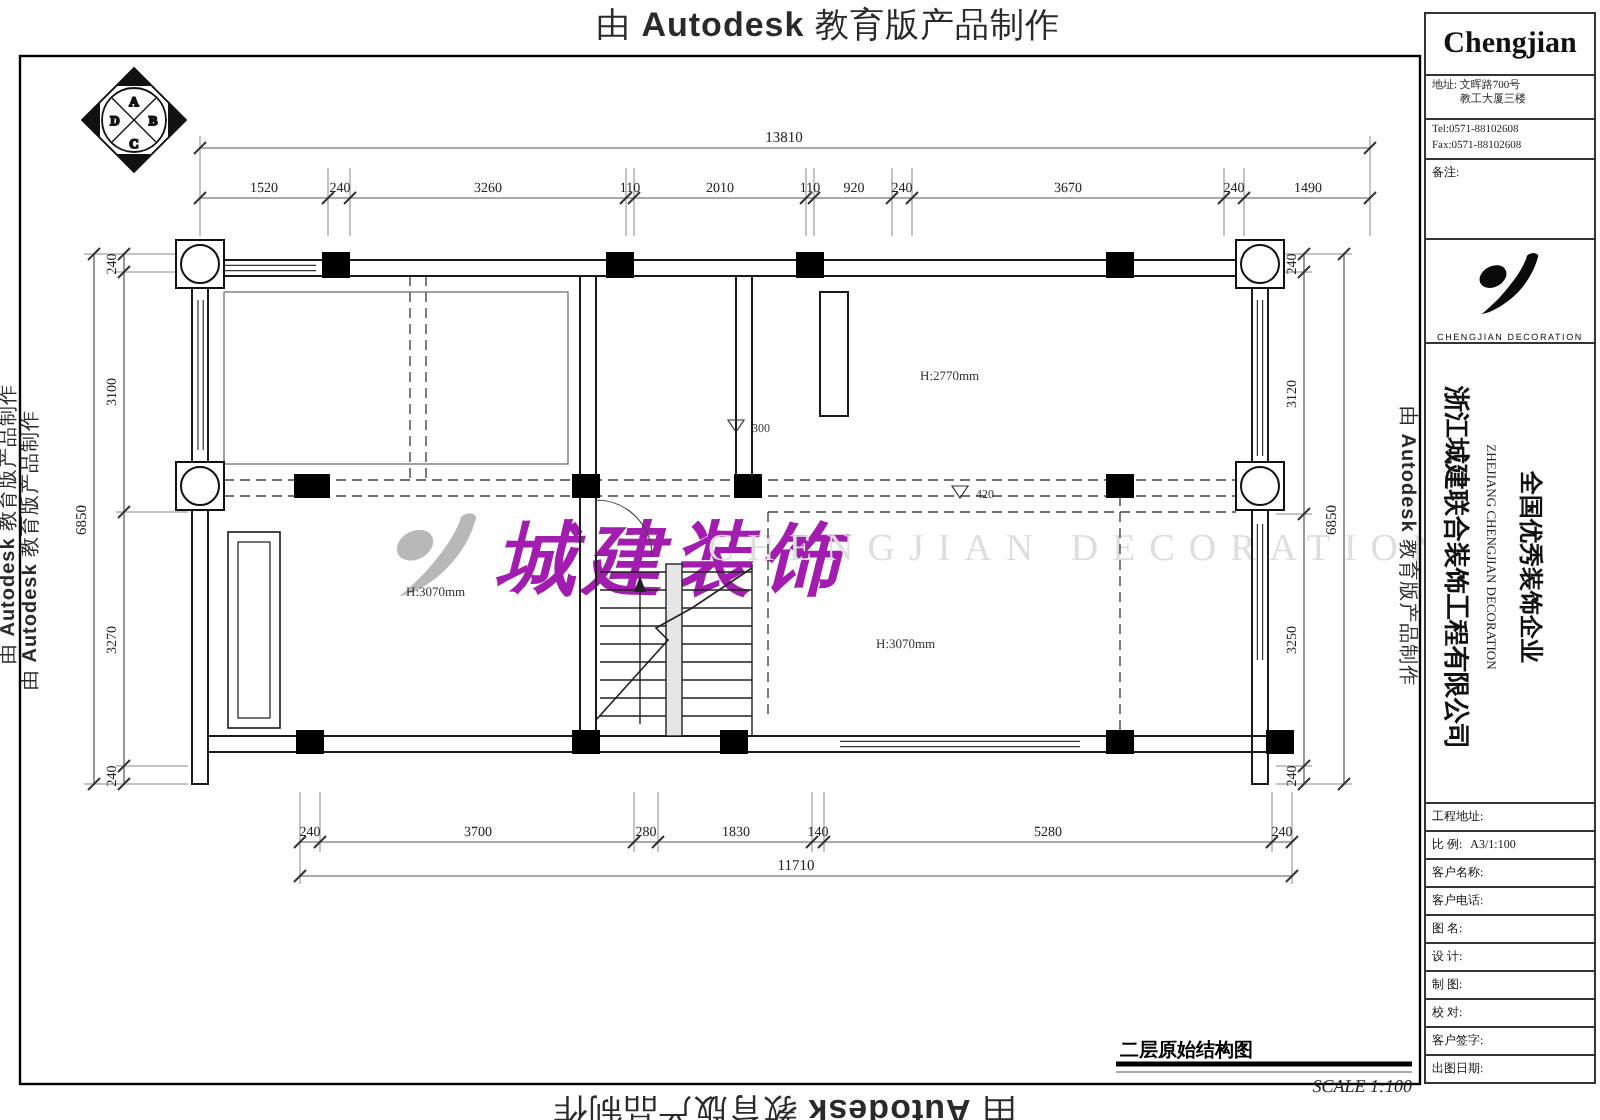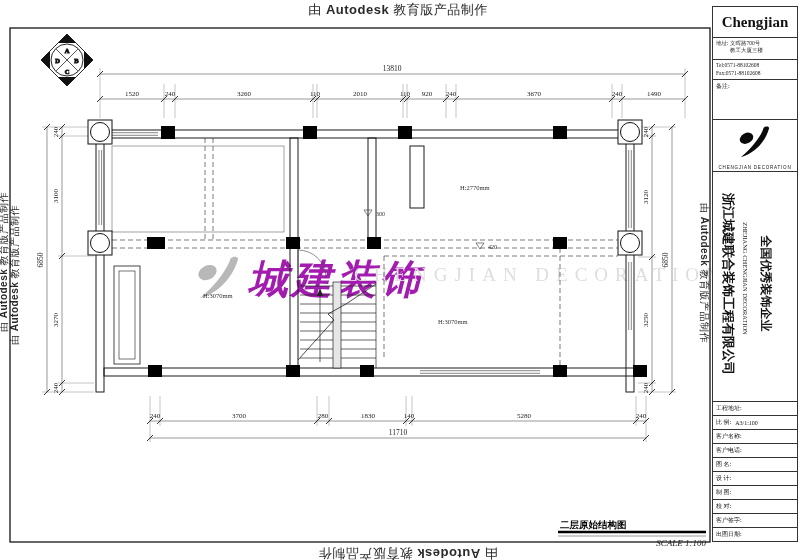--- a/index.html
+++ b/index.html
@@ -1,19 +1,19 @@
 <!DOCTYPE html>
 <html><head>
 <meta charset="utf-8">
 <style>
   html,body{margin:0;padding:0;background:#fff;}
   #page{position:relative;width:800px;height:560px;background:#ffffff;overflow:hidden;
         font-family:"Liberation Sans",sans-serif;color:#111;}
   
-  .stamp{position:absolute;white-space:nowrap;font-size:13px;color:#2a2a2a;text-align:center;
+  .stamp{position:absolute;white-space:nowrap;font-size:17px;color:#2a2a2a;text-align:center;
          font-family:"Liberation Sans",sans-serif;letter-spacing:.5px;}
   .stamp b{font-weight:bold;}
   .stamp.vert{font-size:10px;}
   
   #watermark{position:absolute;left:196px;top:250px;width:540px;height:56px;z-index:1;}
   #watermark .wm-cn{position:absolute;left:52px;top:2px;font-size:40px;font-weight:bold;
         font-style:italic;color:#a21caf;font-family:"Liberation Serif",serif;letter-spacing:4px;}
   #watermark .wm-en{position:absolute;left:158px;top:14px;font-size:19px;color:#dedede;
         letter-spacing:7px;font-family:"Liberation Serif",serif;}
   #plansvg{position:absolute;left:0;top:0;z-index:2;}

